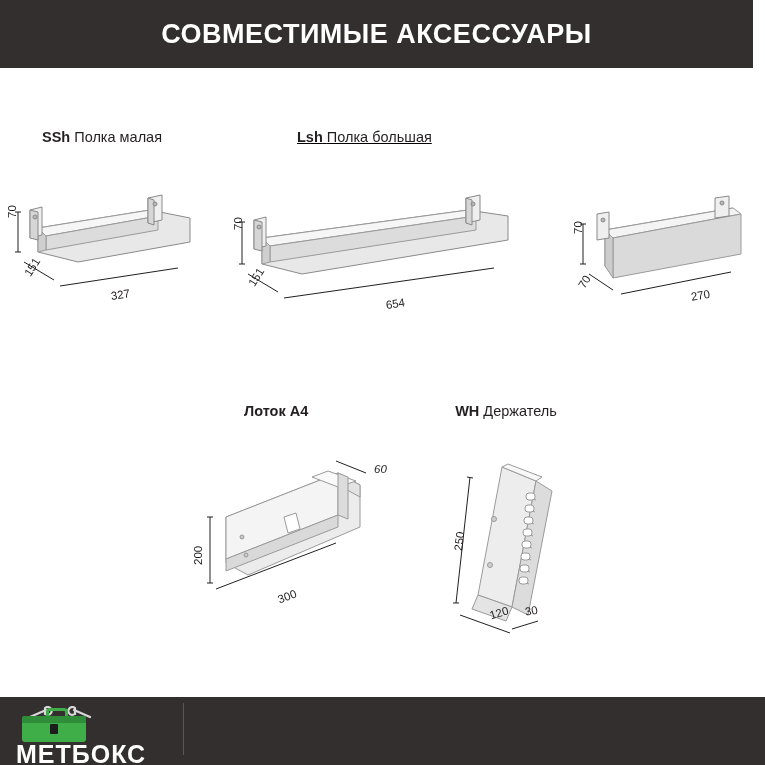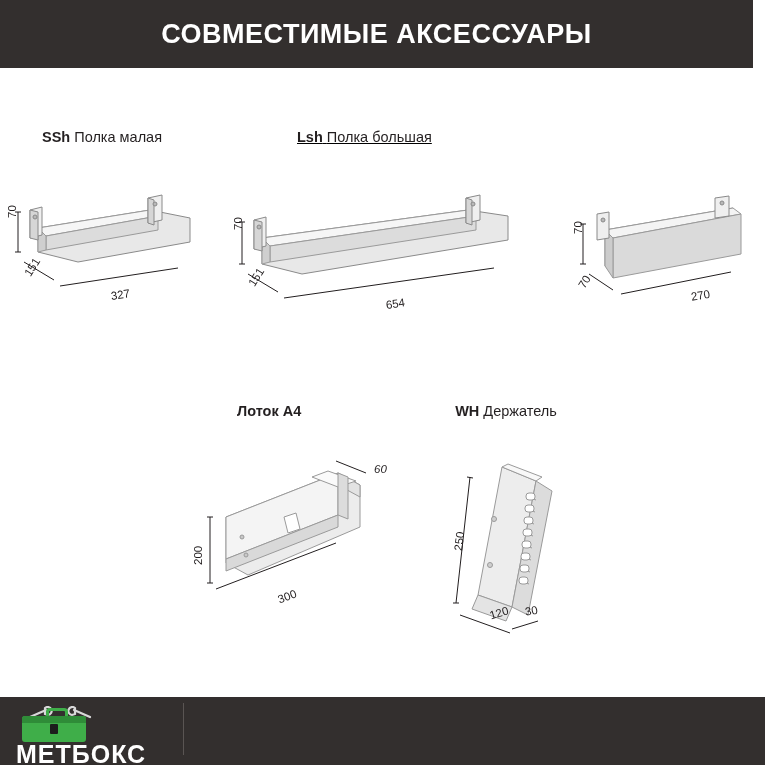--- a/index.html
+++ b/index.html
@@ -266,21 +266,21 @@
         <line x1="15" y1="74" x2="21" y2="74" stroke="#231f20"></line>
         <line x1="24" y1="84" x2="48" y2="100" stroke="#231f20"></line>
         <line x1="56" y1="104" x2="166" y2="82" stroke="#231f20"></line>
       </g>
     </svg>
   </div>
   <div class="dim" style="left:572px; top:234px; transform:rotate(-90deg); transform-origin:left top;">70</div>
   <div class="dim" style="left:576px; top:284px; transform:rotate(-58deg); transform-origin:left top;">70</div>
   <div class="dim" style="left:690px; top:291px; transform:rotate(-10deg); transform-origin:left top;">270</div>
 
-  <div class="item" style="left:237px; top:402px; width:180px;">
+  <div class="item" style="left:244px; top:402px; width:180px;">
     <div class="item-label">
       <span class="code">Лоток</span>
       <span class="code">A4</span>
     </div>
   </div>
   <div class="drawing" style="left:188px; top:455px; width:215px; height:165px;">
     <svg width="215" height="165" viewBox="0 0 215 165">
       <g stroke="#231f20" stroke-width="1" fill="none">
 
         <polygon points="38,62 150,18 172,30 172,72 60,120 38,108" fill="#ececec" stroke="#9a9a9a"></polygon>

